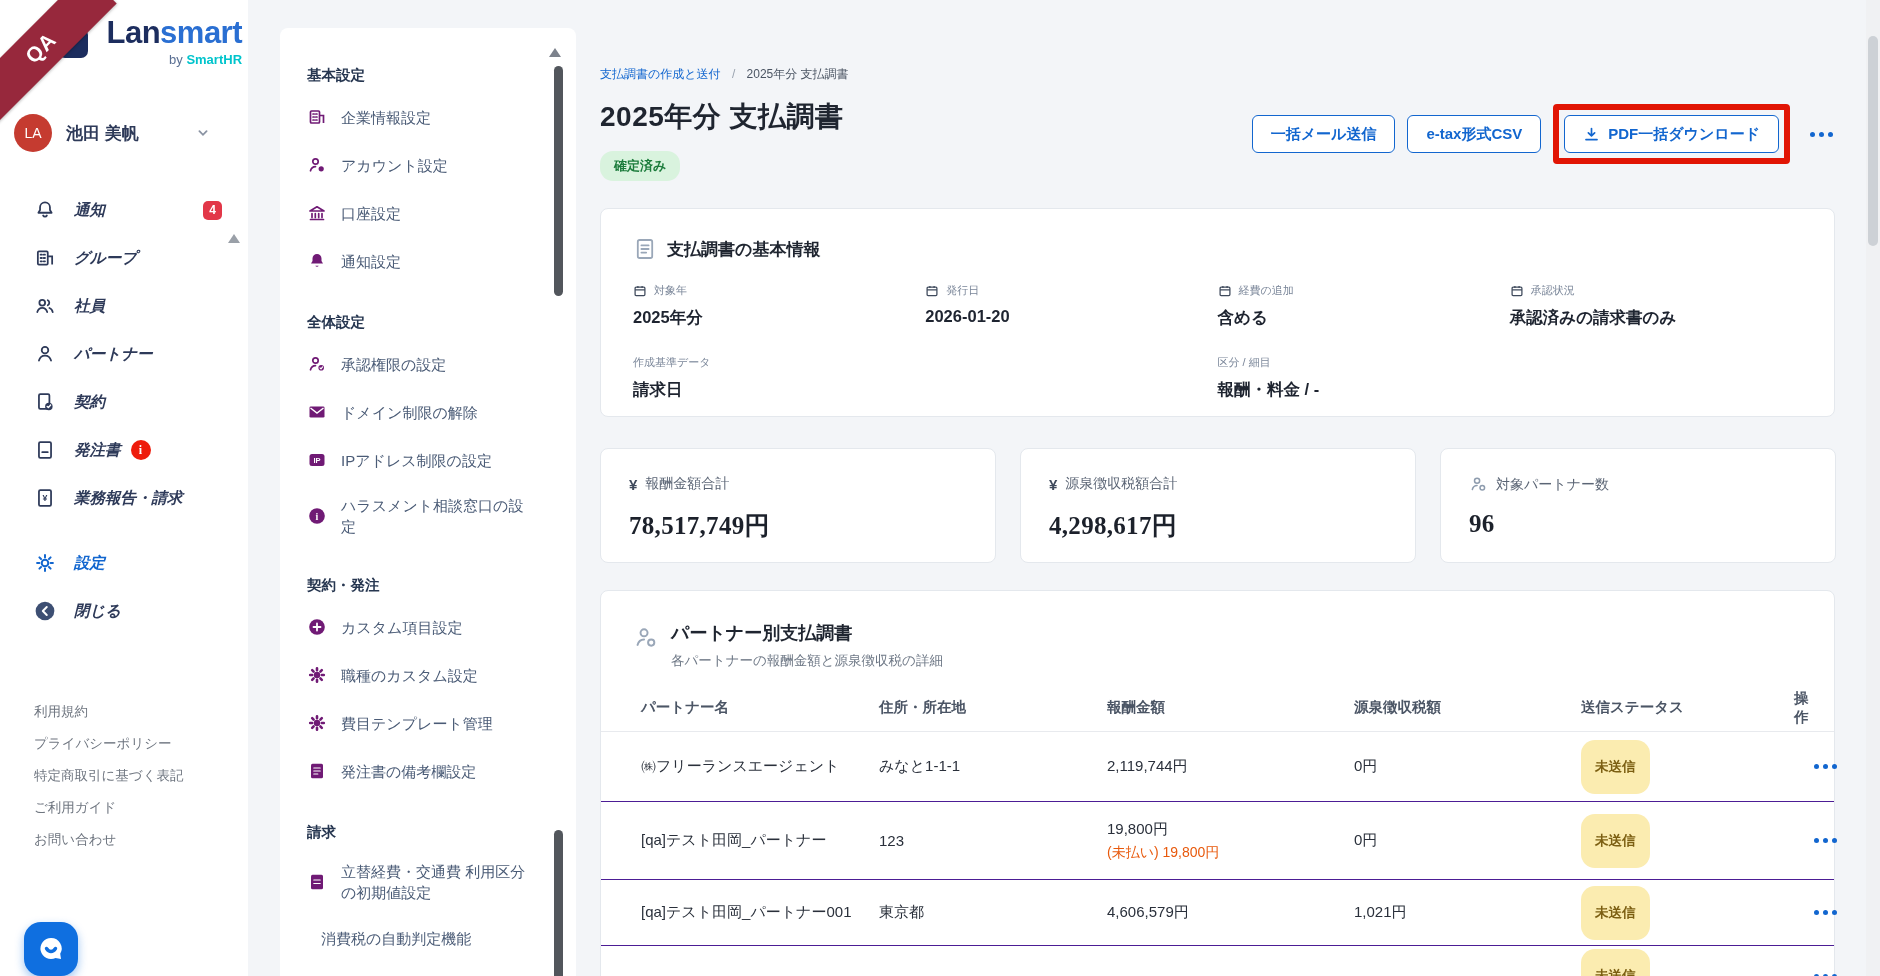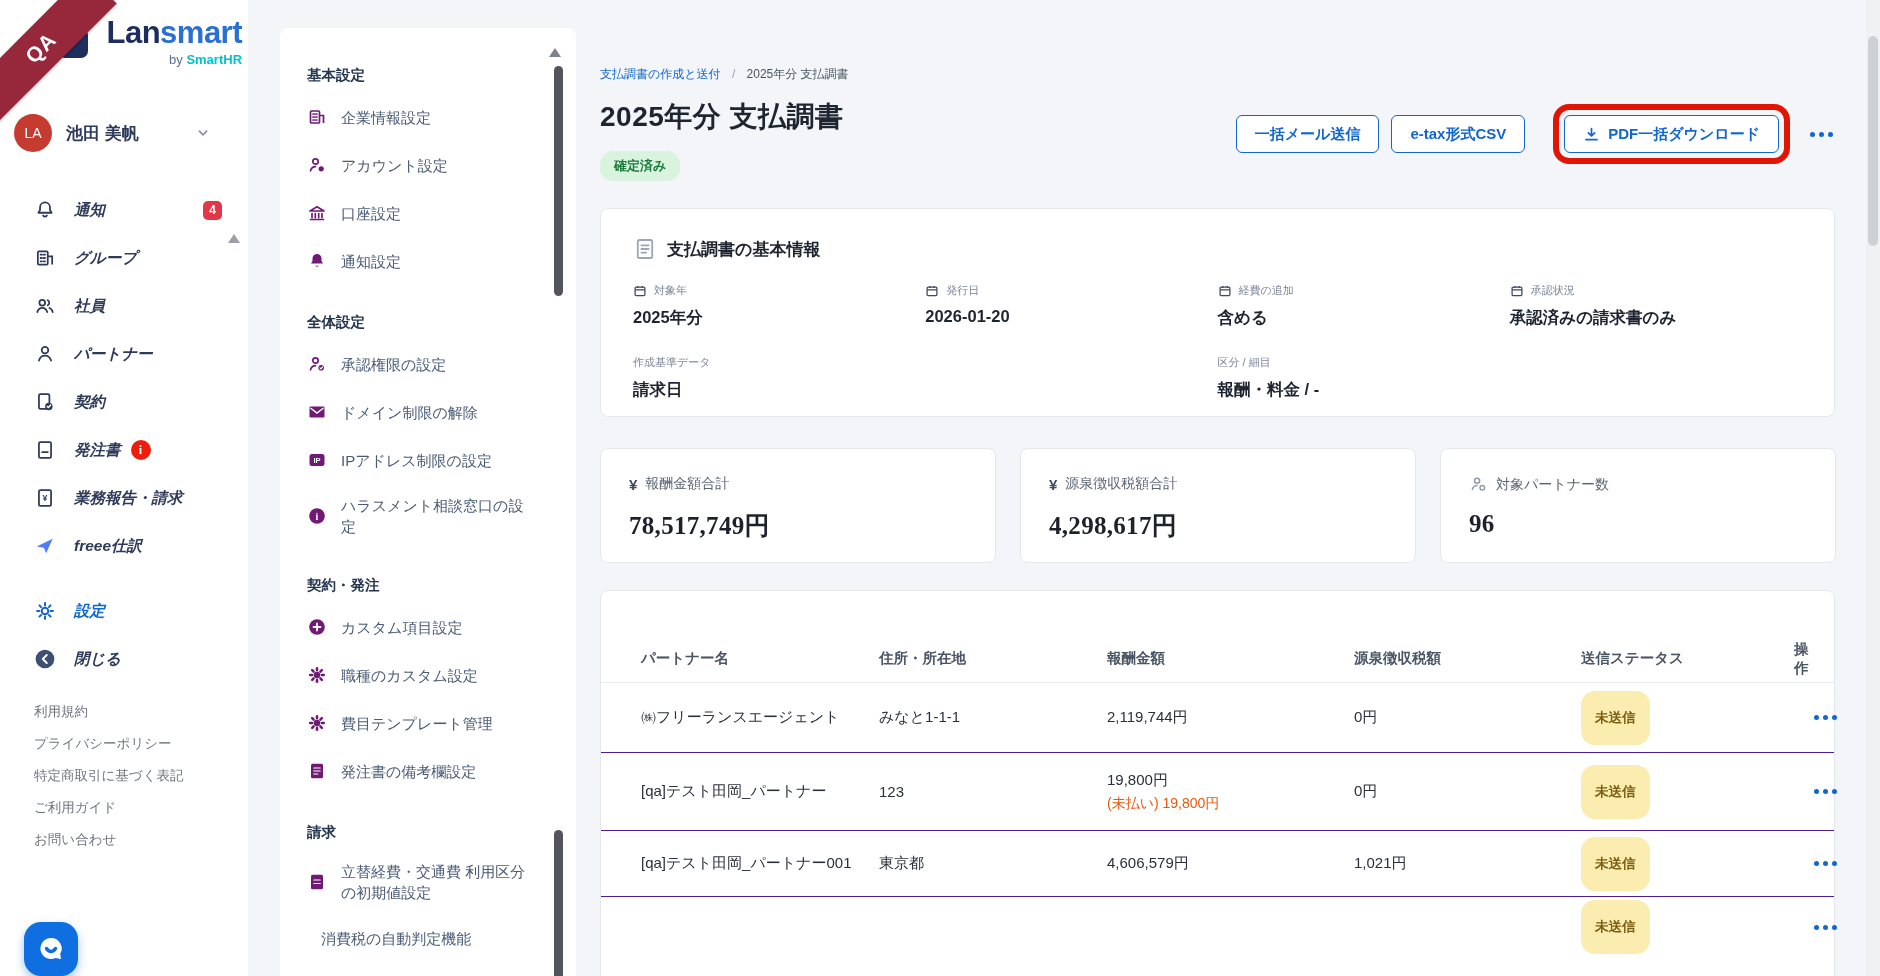--- a/index.html
+++ b/index.html
@@ -69,21 +69,21 @@
   .bc-cur { color:#4a5462; }
   .page-title { left:600px; top:98px; font-size:28px; font-weight:bold; color:#1f2530; letter-spacing:.5px; }
   .status-badge { left:600px; top:151px; background:#d9f3de; color:#1c7c3c; font-size:13px; font-weight:bold;
     padding:6px 14px; border-radius:13px; }
   .actions { right:45px; top:104px; display:flex; align-items:center; }
   .btn { height:38px; background:#fff; border:1.5px solid #1266cf; border-radius:6px; color:#1266cf;
     font-size:15px; font-weight:bold; padding:0 18px; display:flex; align-items:center; cursor:pointer;
     font-family:"Liberation Sans",sans-serif; }
   .btn + .btn { margin-left:12px; }
   .btn .ic { margin-right:8px; }
-  .red-box { border:6px solid #e11505; border-radius:16px; padding:5px; margin-left:28px; }
+  .red-box { border:6px solid #e11505; border-radius:4px; padding:5px; margin-left:12px; }
   .kebab { display:flex; align-items:center; margin-left:18px; cursor:pointer; }
   .kebab i { width:5px; height:5px; border-radius:50%; background:#1266cf; margin:0 2px; }
 
   
   .card { background:#fff; border:1px solid #e4e8ed; border-radius:8px; }
   #info-card { left:600px; top:208px; width:1235px; height:209px; padding:28px 32px; }
   .card-head { display:flex; align-items:center; }
   .card-head .ic { color:#9aa7b8; }
   .card-head .t { font-size:17px; font-weight:bold; color:#1f2530; margin-left:10px; }
   .fields { display:grid; grid-template-columns:repeat(4,1fr); margin-top:22px; row-gap:26px; }
@@ -211,28 +211,20 @@
       </div>
       <div class="nav-item">
         <span class="ic">
             <svg width="22" height="22" viewBox="0 0 20 20" fill="none" stroke="currentColor" stroke-width="1.6">
               <rect x="4.5" y="2.8" width="11" height="14.4" rx="1.2"></rect>
               <text x="10" y="13" font-size="8" fill="currentColor" stroke="none" text-anchor="middle" font-weight="bold">¥</text>
             </svg>
           </span>
         <span class="lbl">業務報告・請求</span>
       </div>
-      <div class="nav-item">
-        <span class="ic" style="color:#4f7df5;">
-            <svg width="22" height="22" viewBox="0 0 20 20">
-              <path d="M2.5 10.5L17 3.5l-6 13-2-4.8z" fill="currentColor"></path>
-            </svg>
-          </span>
-        <span class="lbl">freee仕訳</span>
-      </div>
       <div class="nav-gap"></div>
       <div class="nav-item blue">
         <span class="ic">
             <svg width="22" height="22" viewBox="0 0 20 20" fill="none" stroke="currentColor" stroke-width="1.8" stroke-linecap="round">
               <circle cx="10" cy="10" r="3"></circle>
               <path d="M10 2.8v2.1M10 15.1v2.1M2.8 10h2.1M15.1 10h2.1M4.9 4.9l1.5 1.5M13.6 13.6l1.5 1.5M15.1 4.9l-1.5 1.5M6.4 13.6l-1.5 1.5"></path>
             </svg>
           </span>
         <span class="lbl">設定</span>
       </div>
@@ -540,20 +532,33 @@
             <path d="M3.5 15.3c.7-2.8 2.5-4.2 5-4.2"></path>
             <circle cx="14" cy="13.5" r="2.4"></circle>
           </svg>
         </span>
         <span>対象パートナー数</span>
       </div>
     <div class="stat-value">96</div>
   </div>
 
   <div id="table-card" class="abs card">
+    <div class="tc-head">
+      <span class="ic">
+          <svg width="26" height="26" viewBox="0 0 20 20" fill="none" stroke="currentColor" stroke-width="1.5" stroke-linecap="round">
+            <circle cx="8.5" cy="6" r="2.7"></circle>
+            <path d="M3.5 15.3c.7-2.8 2.5-4.2 5-4.2"></path>
+            <circle cx="14" cy="13.5" r="2.4"></circle>
+          </svg>
+        </span>
+      <span class="tc-titles">
+        <div class="tc-title">パートナー別支払調書</div>
+        <div class="tc-sub">各パートナーの報酬金額と源泉徴収税の詳細</div>
+      </span>
+    </div>
 
     <div class="tgrid thead-row">
       <div class="th">パートナー名</div>
       <div class="th">住所・所在地</div>
       <div class="th">報酬金額</div>
       <div class="th">源泉徴収税額</div>
       <div class="th" style="padding-left:10px;">送信ステータス</div>
       <div class="th" style="padding-left:18px;">操作</div>
     </div>
 

